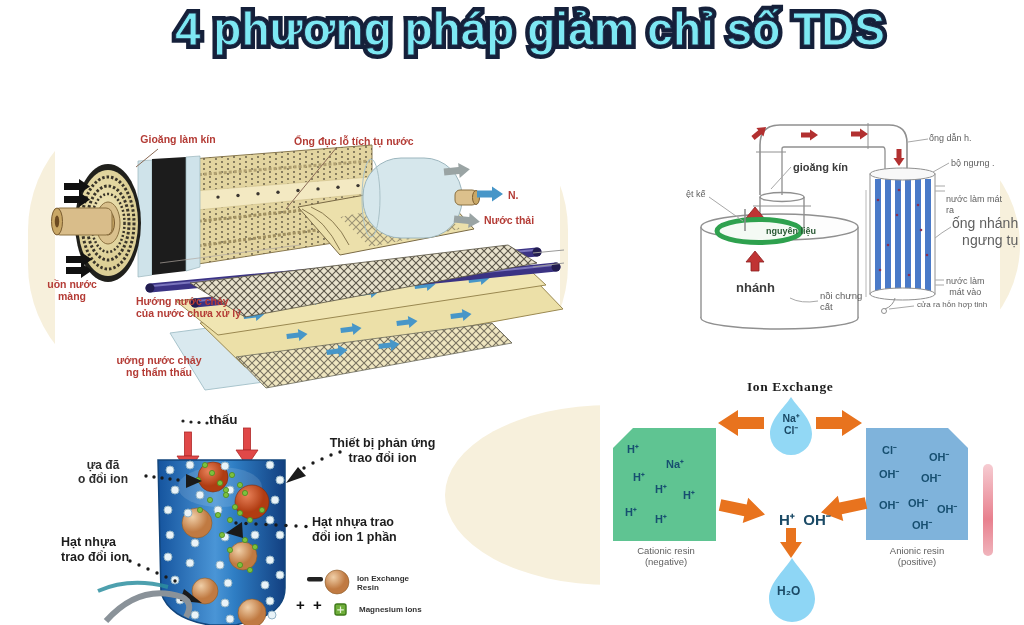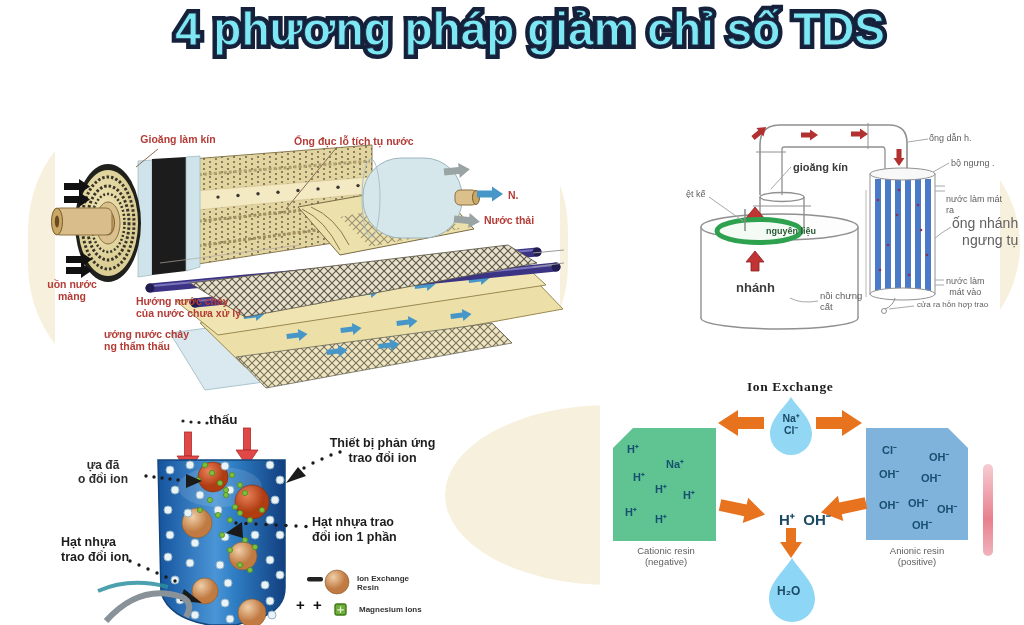--- a/index.html
+++ b/index.html
@@ -214,21 +214,21 @@
 </svg>
 
 <div class="lbl red ctr" style="left:138px;top:133px;width:80px;">Gioăng làm kín</div>
 <div class="lbl red" style="left:294px;top:135px;white-space:nowrap;">Ống đục lỗ tích tụ nước</div>
 <div class="lbl red" style="left:508px;top:189px;">N.</div>
 <div class="lbl red" style="left:484px;top:214px;">Nước thải</div>
 <div class="lbl red ctr" style="left:40px;top:278px;width:64px;">uồn nước
 màng</div>
 <div class="lbl red" style="left:112px;top:295px;width:130px;margin-left:24px;">Hướng nước chảy
 của nước chưa xử lý</div>
-<div class="lbl red" style="left:104px;top:328px;width:110px;">ướng nước chảy
+<div class="lbl red" style="left:104px;top:354px;width:110px;text-align:center;">ướng nước chảy
 ng thẩm thấu</div>
 
 <svg class="abs" style="left:683px;top:105px;" width="337" height="270" viewBox="0 0 337 270">
   <g stroke="#909090" fill="none" stroke-width="1.4">
     <ellipse cx="96.5" cy="213" rx="78.5" ry="11" fill="#ffffff"></ellipse>
     <rect x="18" y="122" width="157" height="91" fill="#ffffff" stroke="none"></rect>
     <line x1="18" y1="122" x2="18" y2="213"></line>
       <line x1="175" y1="122" x2="175" y2="213"></line>
     <ellipse cx="96.5" cy="122" rx="78.5" ry="13" fill="#fdfdfd"></ellipse>
     <line x1="77" y1="92" x2="77" y2="124"></line>
@@ -318,21 +318,21 @@
 <div class="lbl gry" style="left:929px;top:133px;">ống dẫn h.</div>
 <div class="lbl gry" style="left:951px;top:158px;">bộ ngưng .</div>
 <div class="lbl gry" style="left:946px;top:182px;margin-top:12px;">nước làm mát
 ra</div>
 <div class="lbl gry" style="left:952px;top:215px;font-size:14px;text-align:right;">ống nhánh
 ngưng tụ</div>
 <div class="lbl gry" style="left:820px;top:290px;font-size:9.5px;">nồi chưng
 cất</div>
 <div class="lbl gry" style="left:946px;top:276px;text-align:center;">nước làm
 mát vào</div>
-<div class="lbl gry" style="left:917px;top:300px;font-size:8px;white-space:nowrap;">cửa ra hỗn hợp trao</div>
+<div class="lbl gry" style="left:917px;top:300px;font-size:8px;white-space:nowrap;">cửa ra hỗn hợp tinh</div>
 <div class="lbl ctr" style="left:728px;top:226px;width:62px;font-size:9px;font-weight:bold;color:#2a5a35;margin-left:32px;">nguyên liệu</div>
 <div class="lbl" style="left:736px;top:280px;font-size:13px;font-weight:bold;color:#3d3d3d;">nhánh</div>
 
 <svg class="abs" style="left:40px;top:395px;" width="500" height="230" viewBox="0 0 500 230">
   <defs>
     <linearGradient id="gtank" x1="0" y1="0" x2="1" y2="0">
       <stop offset="0%" stop-color="#15549e"></stop>
         <stop offset="45%" stop-color="#4a95d6"></stop>
       <stop offset="60%" stop-color="#2f7ec4"></stop>
         <stop offset="100%" stop-color="#123f80"></stop>

